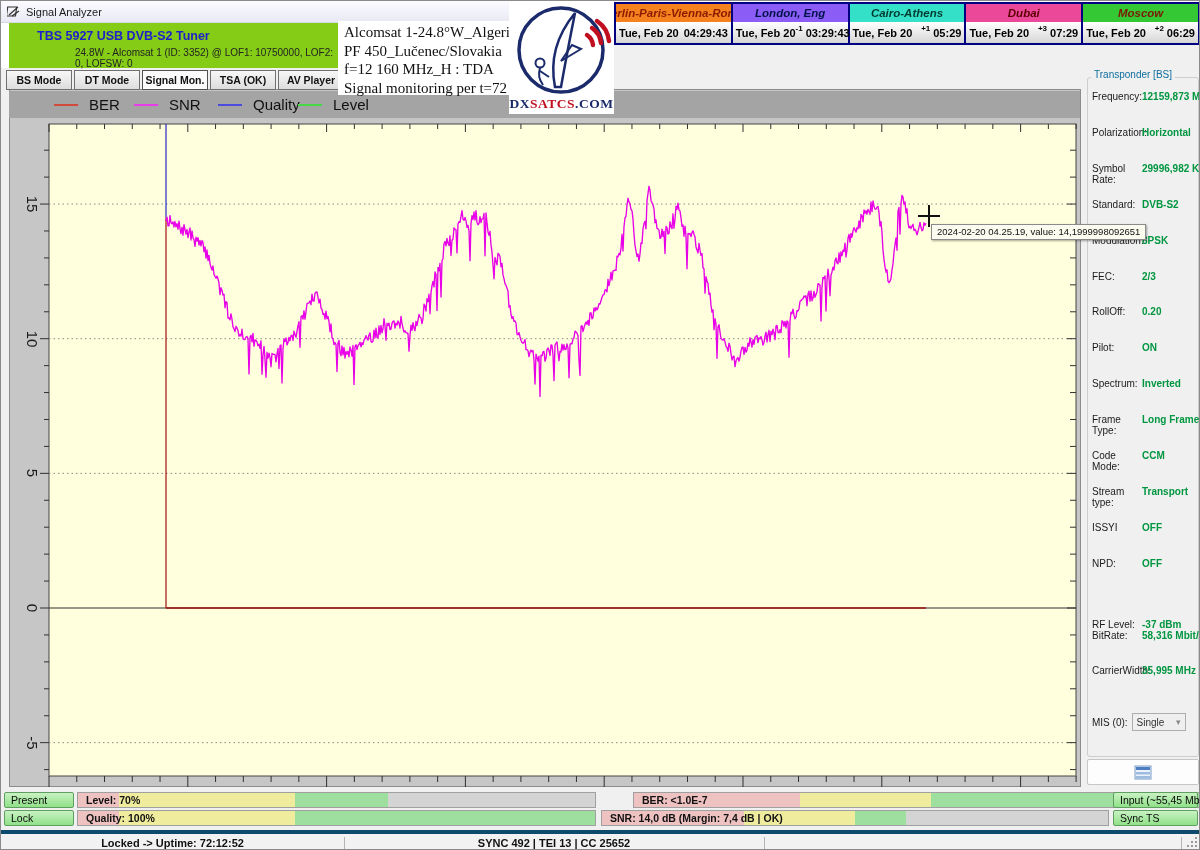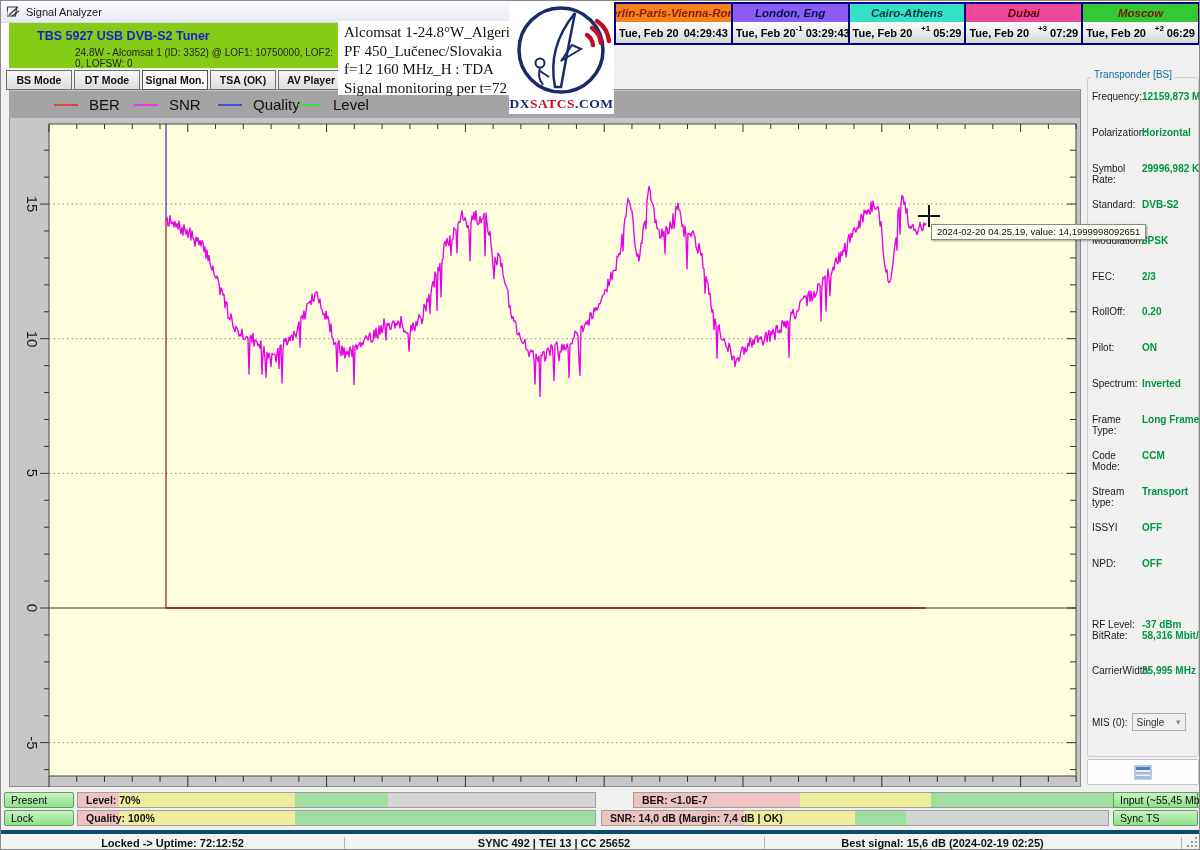--- a/index.html
+++ b/index.html
@@ -468,21 +468,20 @@
         <rect x="9" y="9" width="2" height="2"></rect>
         <rect x="9" y="5" width="2" height="2"></rect>
         <rect x="5" y="9" width="2" height="2"></rect>
         <rect x="9" y="1" width="2" height="2"></rect>
         <rect x="1" y="9" width="2" height="2"></rect>
         <rect x="5" y="5" width="2" height="2"></rect>
       </g>
   </svg>
 <div class="sb-sec" style="left: 0px; width: 343px;">Locked -&gt; Uptime: 72:12:52</div>
     <div class="sb-sec" style="left: 343px; width: 420px;">SYNC 492 | TEI 13 | CC 25652</div>
-    <div class="sb-sec" style="left: 763px; width: 357px;">Best signal: 15,6 dB (2024-02-19 02:25)</div>
     <div class="sb-sep" style="left: 343px;"></div>
     <div class="sb-sep" style="left: 763px;"></div>
     <div class="sb-sep" style="left: 1180px;"></div>
   </div>
 
 <div class="ylab" style="left: 13px; top: 194.05px;">15</div>
 <div class="ylab" style="left: 13px; top: 328.7px;">10</div>
 <div class="ylab" style="left: 13px; top: 463.35px;">5</div>
 <div class="ylab" style="left: 13px; top: 598px;">0</div>
 <div class="ylab" style="left: 13px; top: 732.65px;">-5</div>

